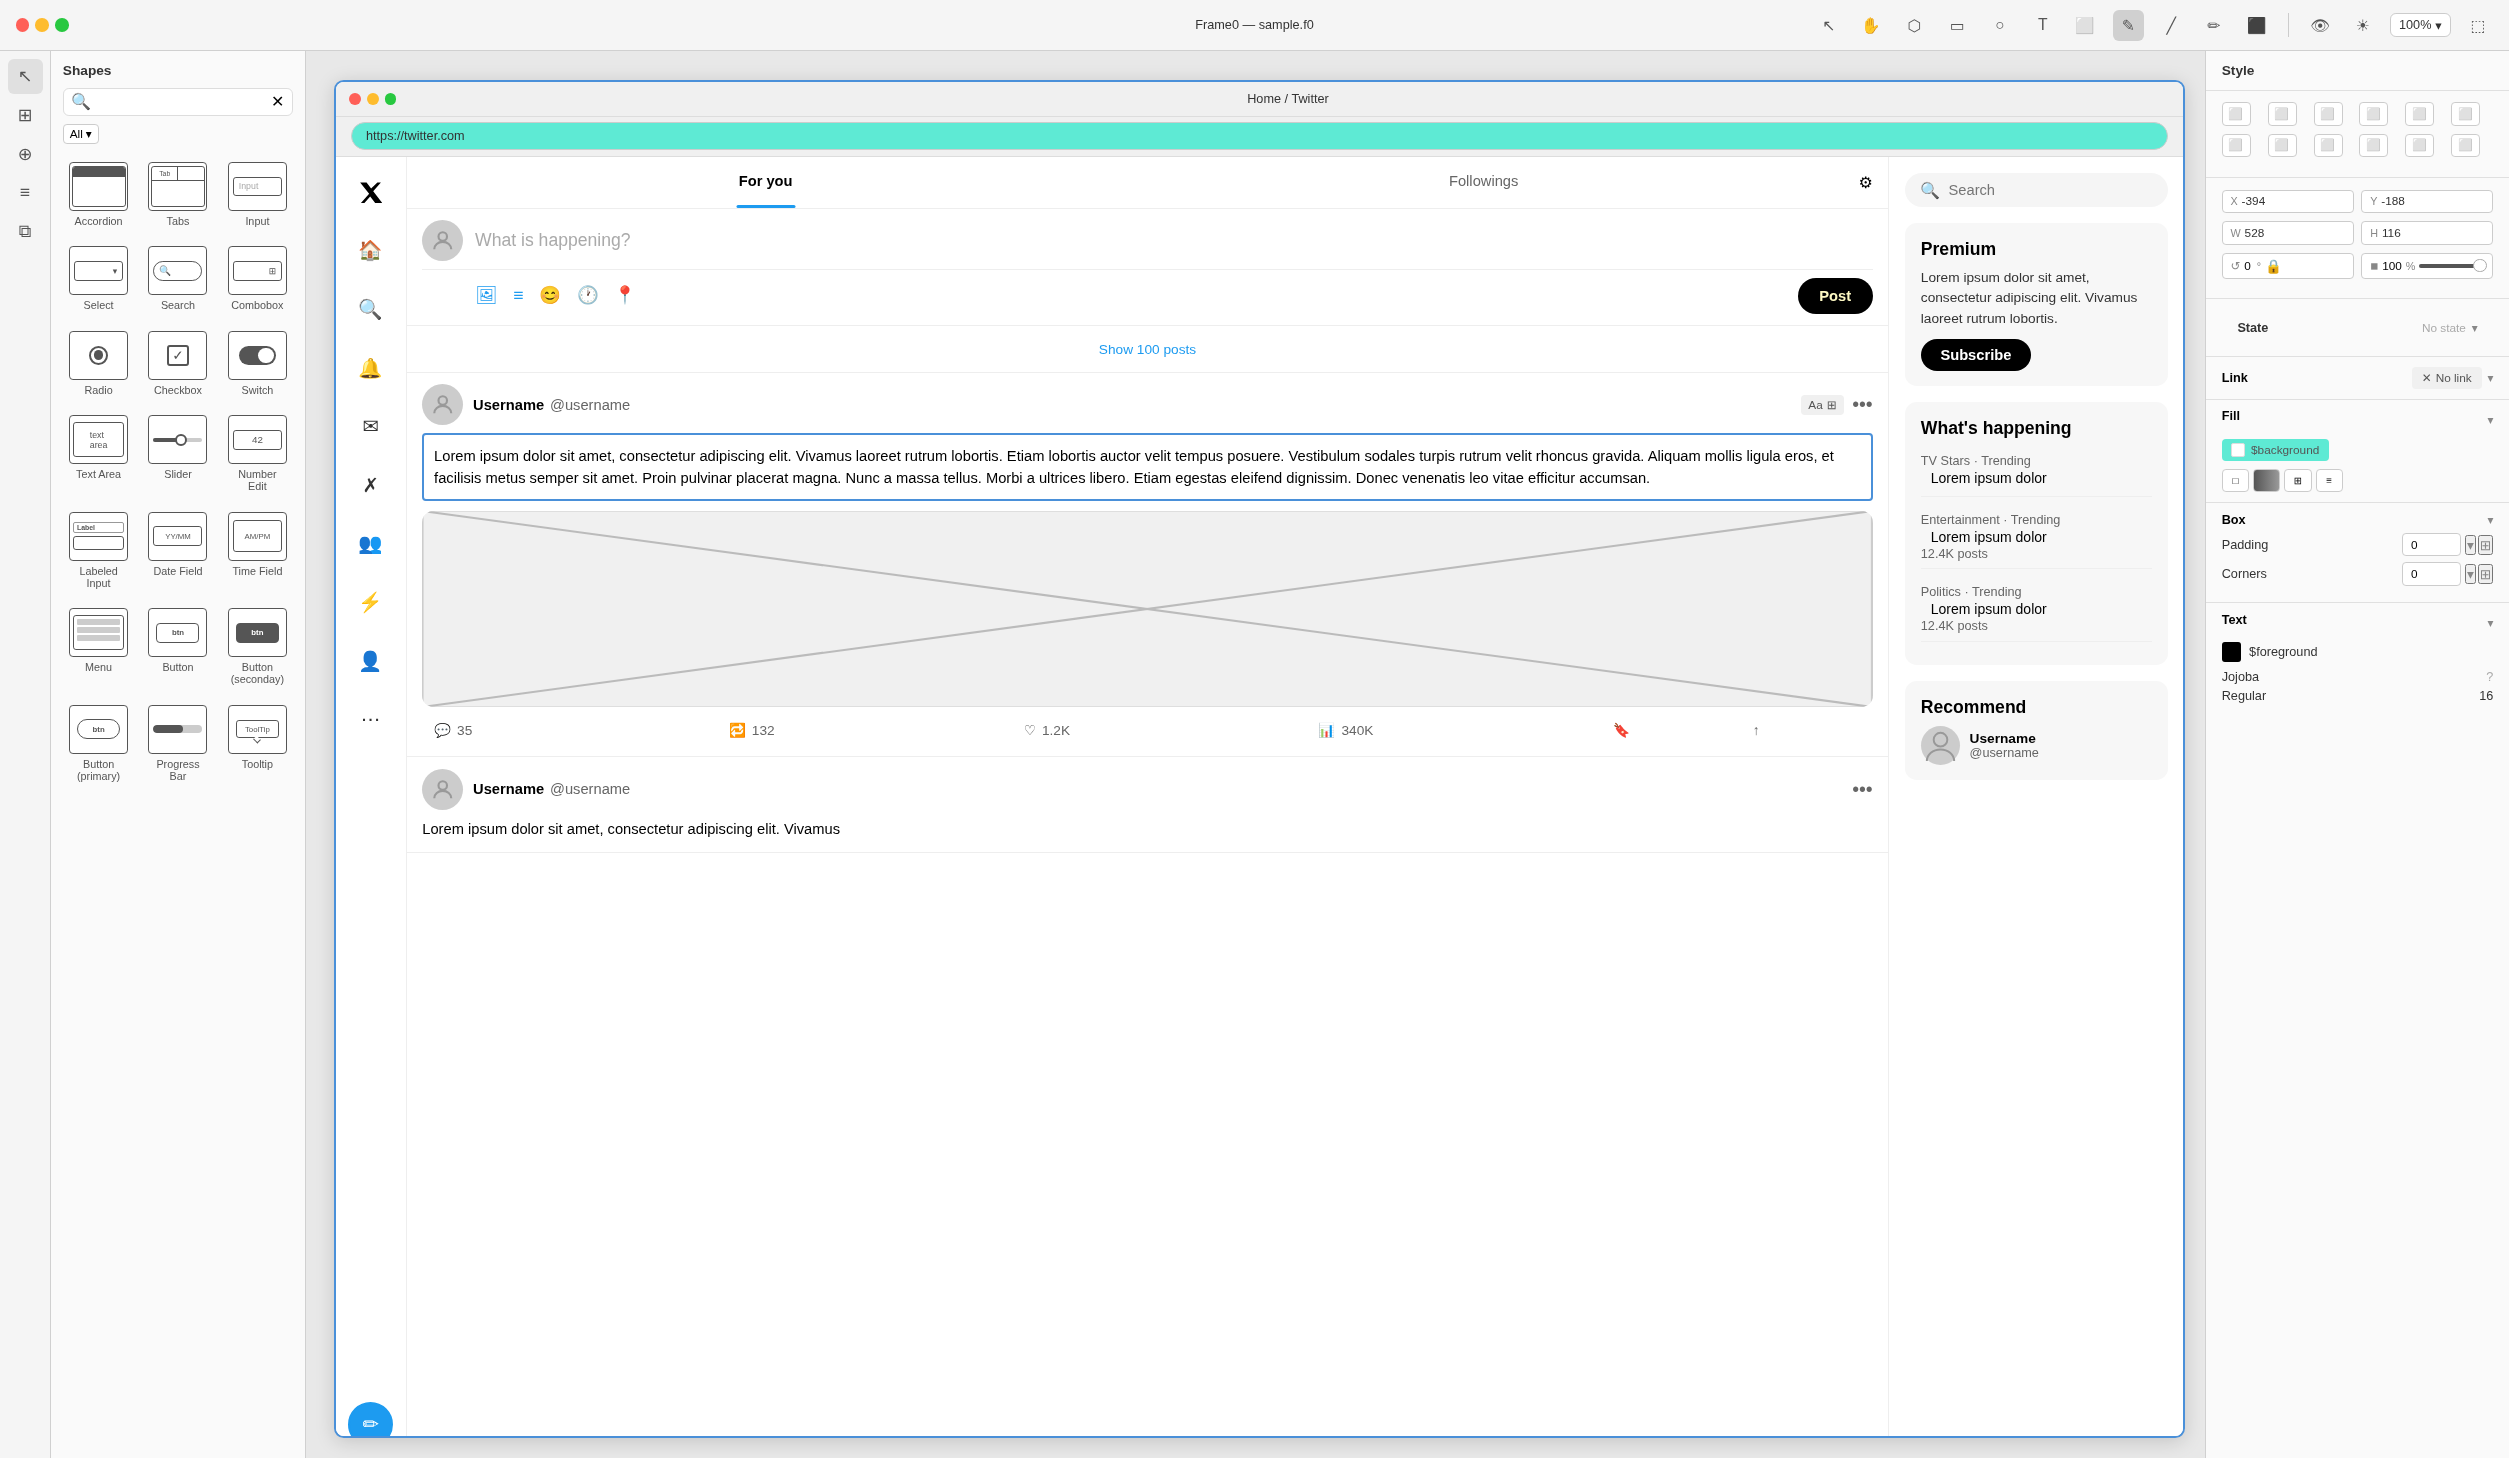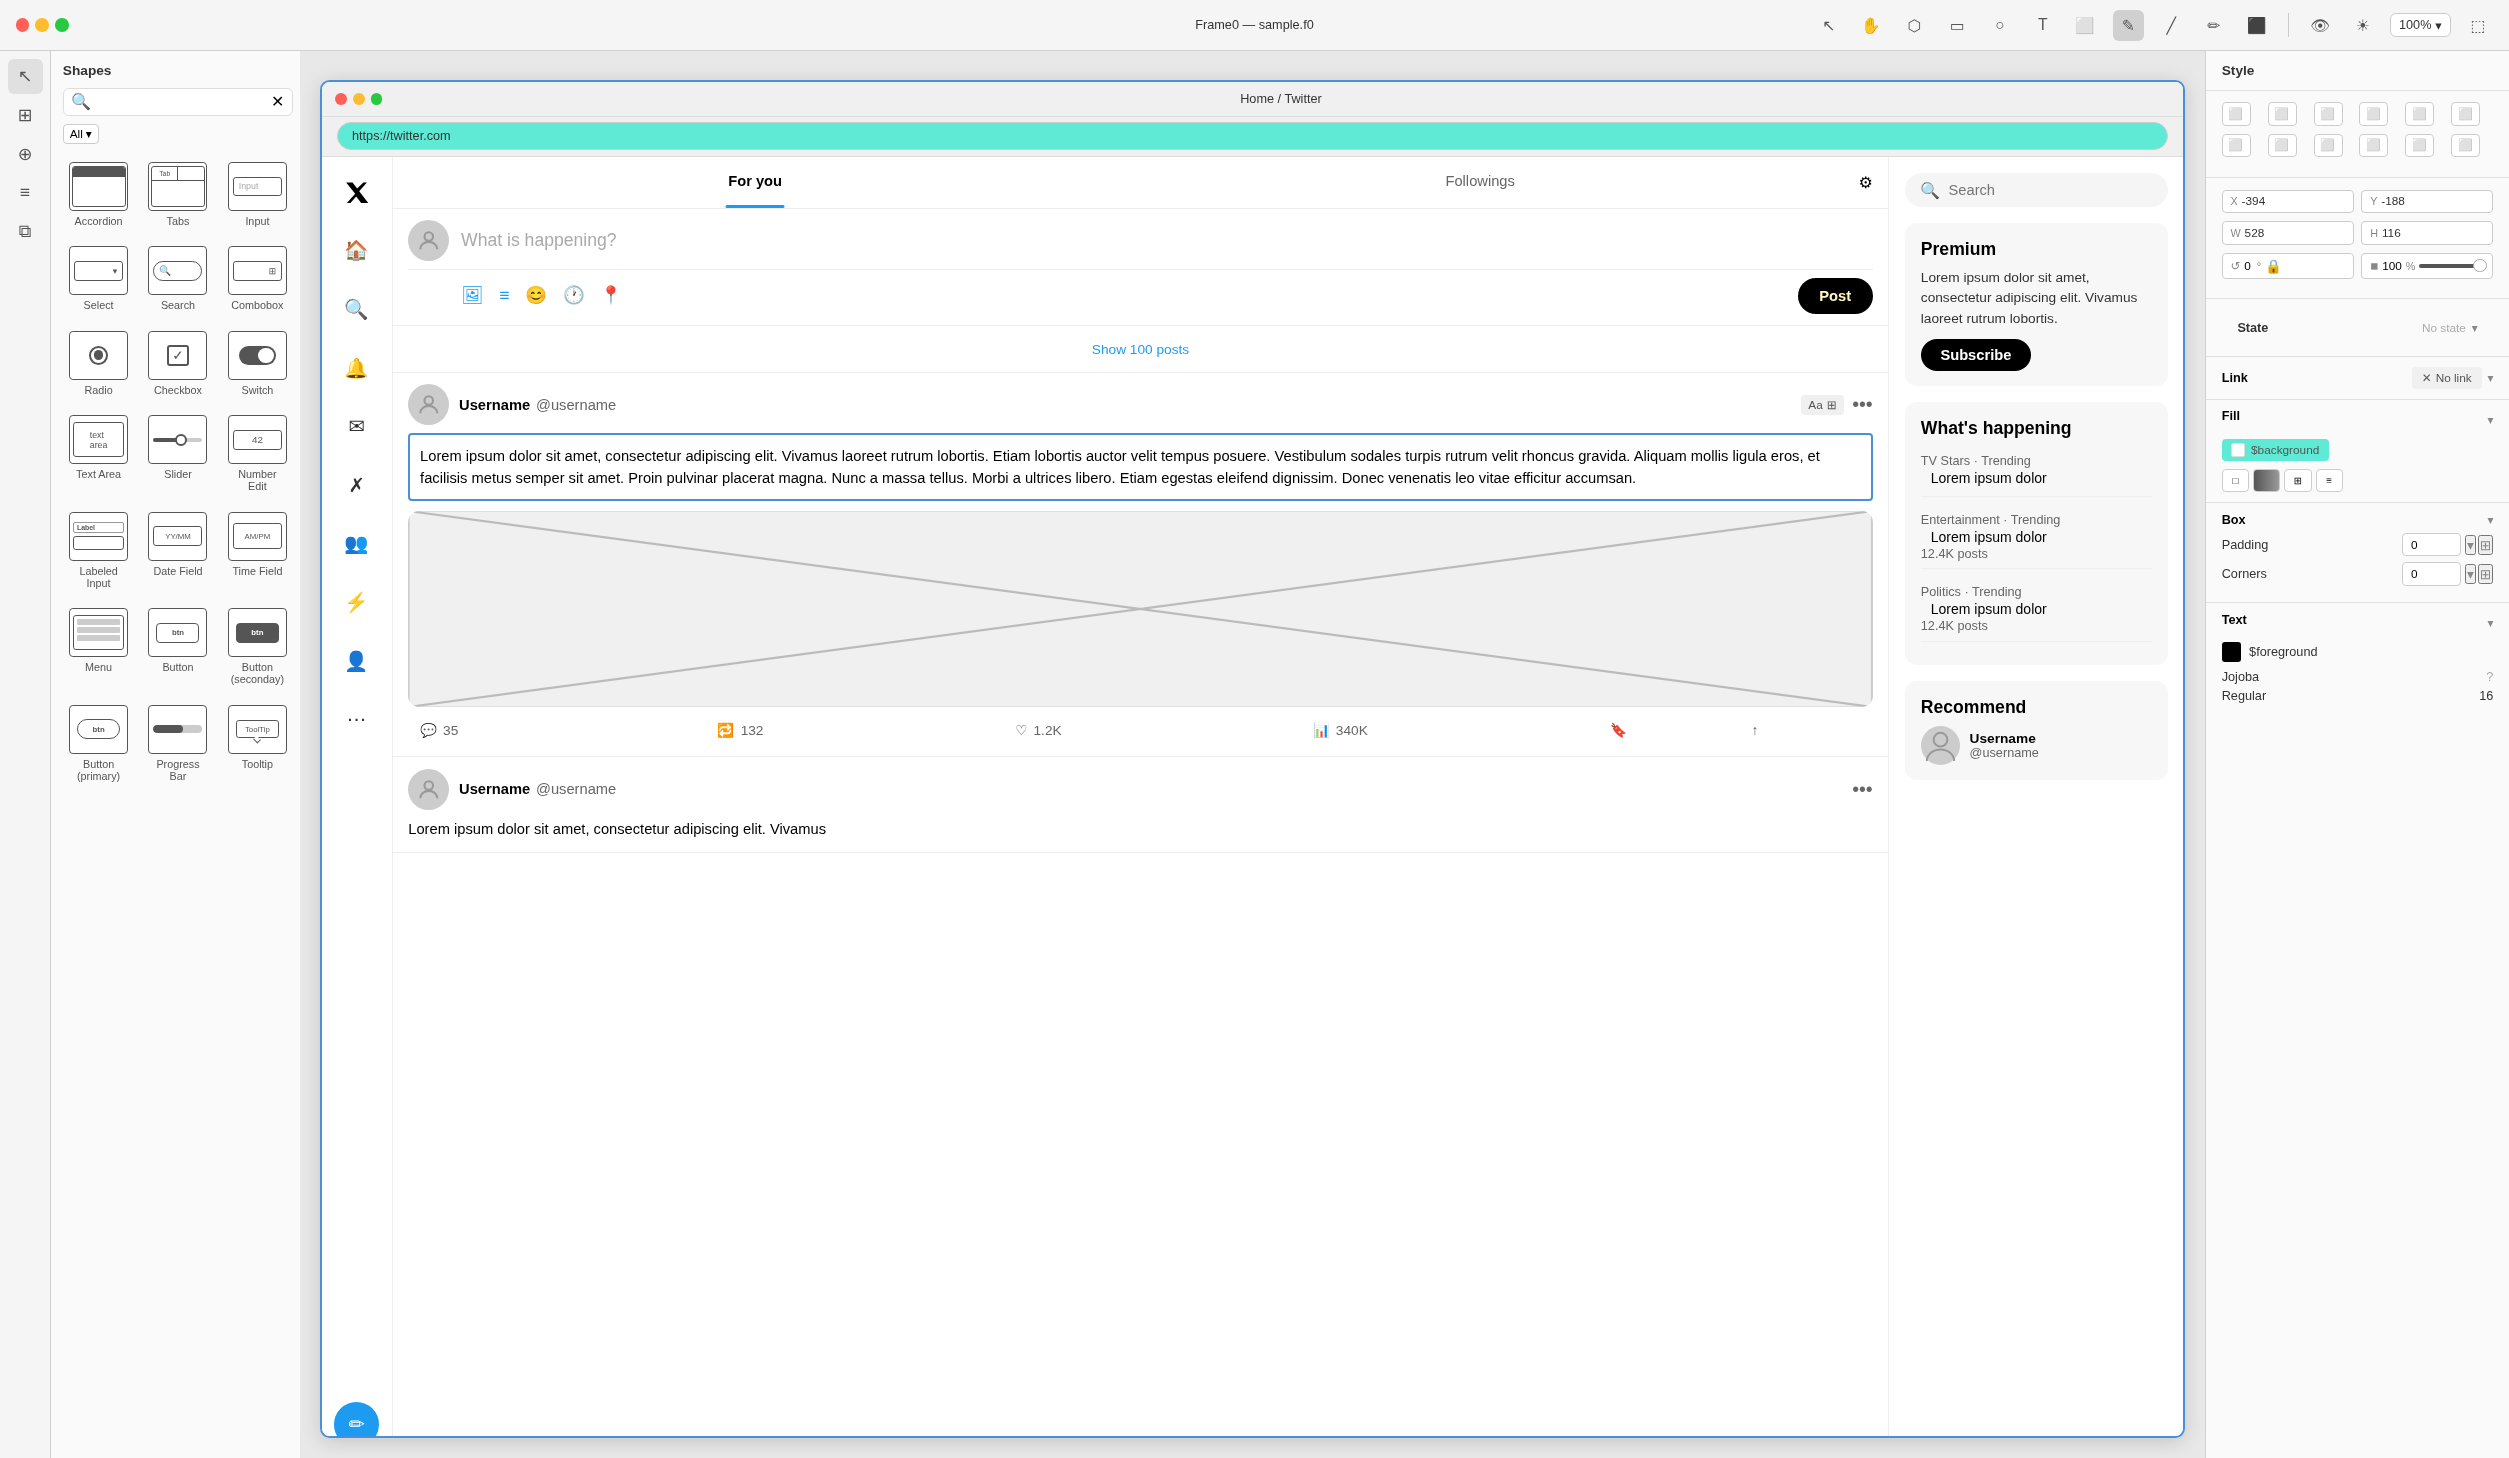--- a/index.html
+++ b/index.html
@@ -43,21 +43,21 @@
     .search-bar input { border: none; outline: none; font-size: 12.7px; flex: 1; background: none; }
     .filter-row { display: flex; align-items: center; gap: 5.9px; margin-bottom: 11.8px; font-size: 12.7px; color: #333; }
     .filter-btn { display: flex; align-items: center; gap: 2.9px; cursor: pointer; padding: 2px 5.9px; border-radius: 3.9px; border: 1px solid #ccc; background: white; font-size: 11.8px; }
     .shapes-grid { display: grid; grid-template-columns: repeat(3, 1fr); gap: 7.8px; }
     .shape-item { display: flex; flex-direction: column; align-items: center; gap: 3.9px; cursor: pointer; padding: 5.9px; border-radius: 5.9px; }
     .shape-preview { width: 59px; height: 49px; border: 1.5px solid #555; border-radius: 3.9px; display: flex; align-items: center; justify-content: center; background: white; font-size: 10.8px; color: #555; position: relative; overflow: hidden; }
     .shape-label { font-size: 10.8px; color: #555; text-align: center; }
 
     
     .main-canvas {
-      position: fixed; top: 51px; left: 300px; right: 304px; height: calc(100% - 51px);
+      position: fixed; top: 51px; left: 314px; right: 304px; height: calc(100% - 51px);
       background: #e8e8e8; overflow: hidden;
     }
 
     
     .browser-window {
       position: absolute; top: 29px; left: 19.6px; right: 19.6px; bottom: 19.6px;
       background: white; border-radius: 9.8px; border: 2px solid #4a90d9;
       box-shadow: 0 3.9px 19.6px rgba(0,0,0,0.15); overflow: hidden;
     }
     .browser-chrome {
@@ -379,21 +379,21 @@
 
     <div class="shape-item">
       <div class="shape-preview">
         <div style="border:1.5px solid #555; border-radius:2.9px; width:49px; height:19.6px; display:flex; align-items:center; justify-content:center; font-size:7.8px; color:#555;">YY/MM</div>
       </div>
       <span class="shape-label">Date Field</span>
     </div>
 
     <div class="shape-item">
       <div class="shape-preview">
-        <div style="border:1.5px solid #555; border-radius:2.9px; width:49px; height:26px; display:flex; align-items:center; justify-content:center; font-size:7.8px; color:#555;">AM/PM</div>
+        <div style="border:1.5px solid #555; border-radius:2.9px; width:49px; height:32px; display:flex; align-items:center; justify-content:center; font-size:7.8px; color:#555;">AM/PM</div>
       </div>
       <span class="shape-label">Time Field</span>
     </div>
 
     <div class="shape-item">
       <div class="shape-preview">
         <div style="border:1.5px solid #555; border-radius:2.9px; width:51px; height:35px; padding:2.9px; display:flex; flex-direction:column; gap:2px;">
           <div style="height:5.9px; background:#ccc; border-radius:1px;"></div>
           <div style="height:5.9px; background:#ccc; border-radius:1px;"></div>
           <div style="height:5.9px; background:#ccc; border-radius:1px;"></div>

